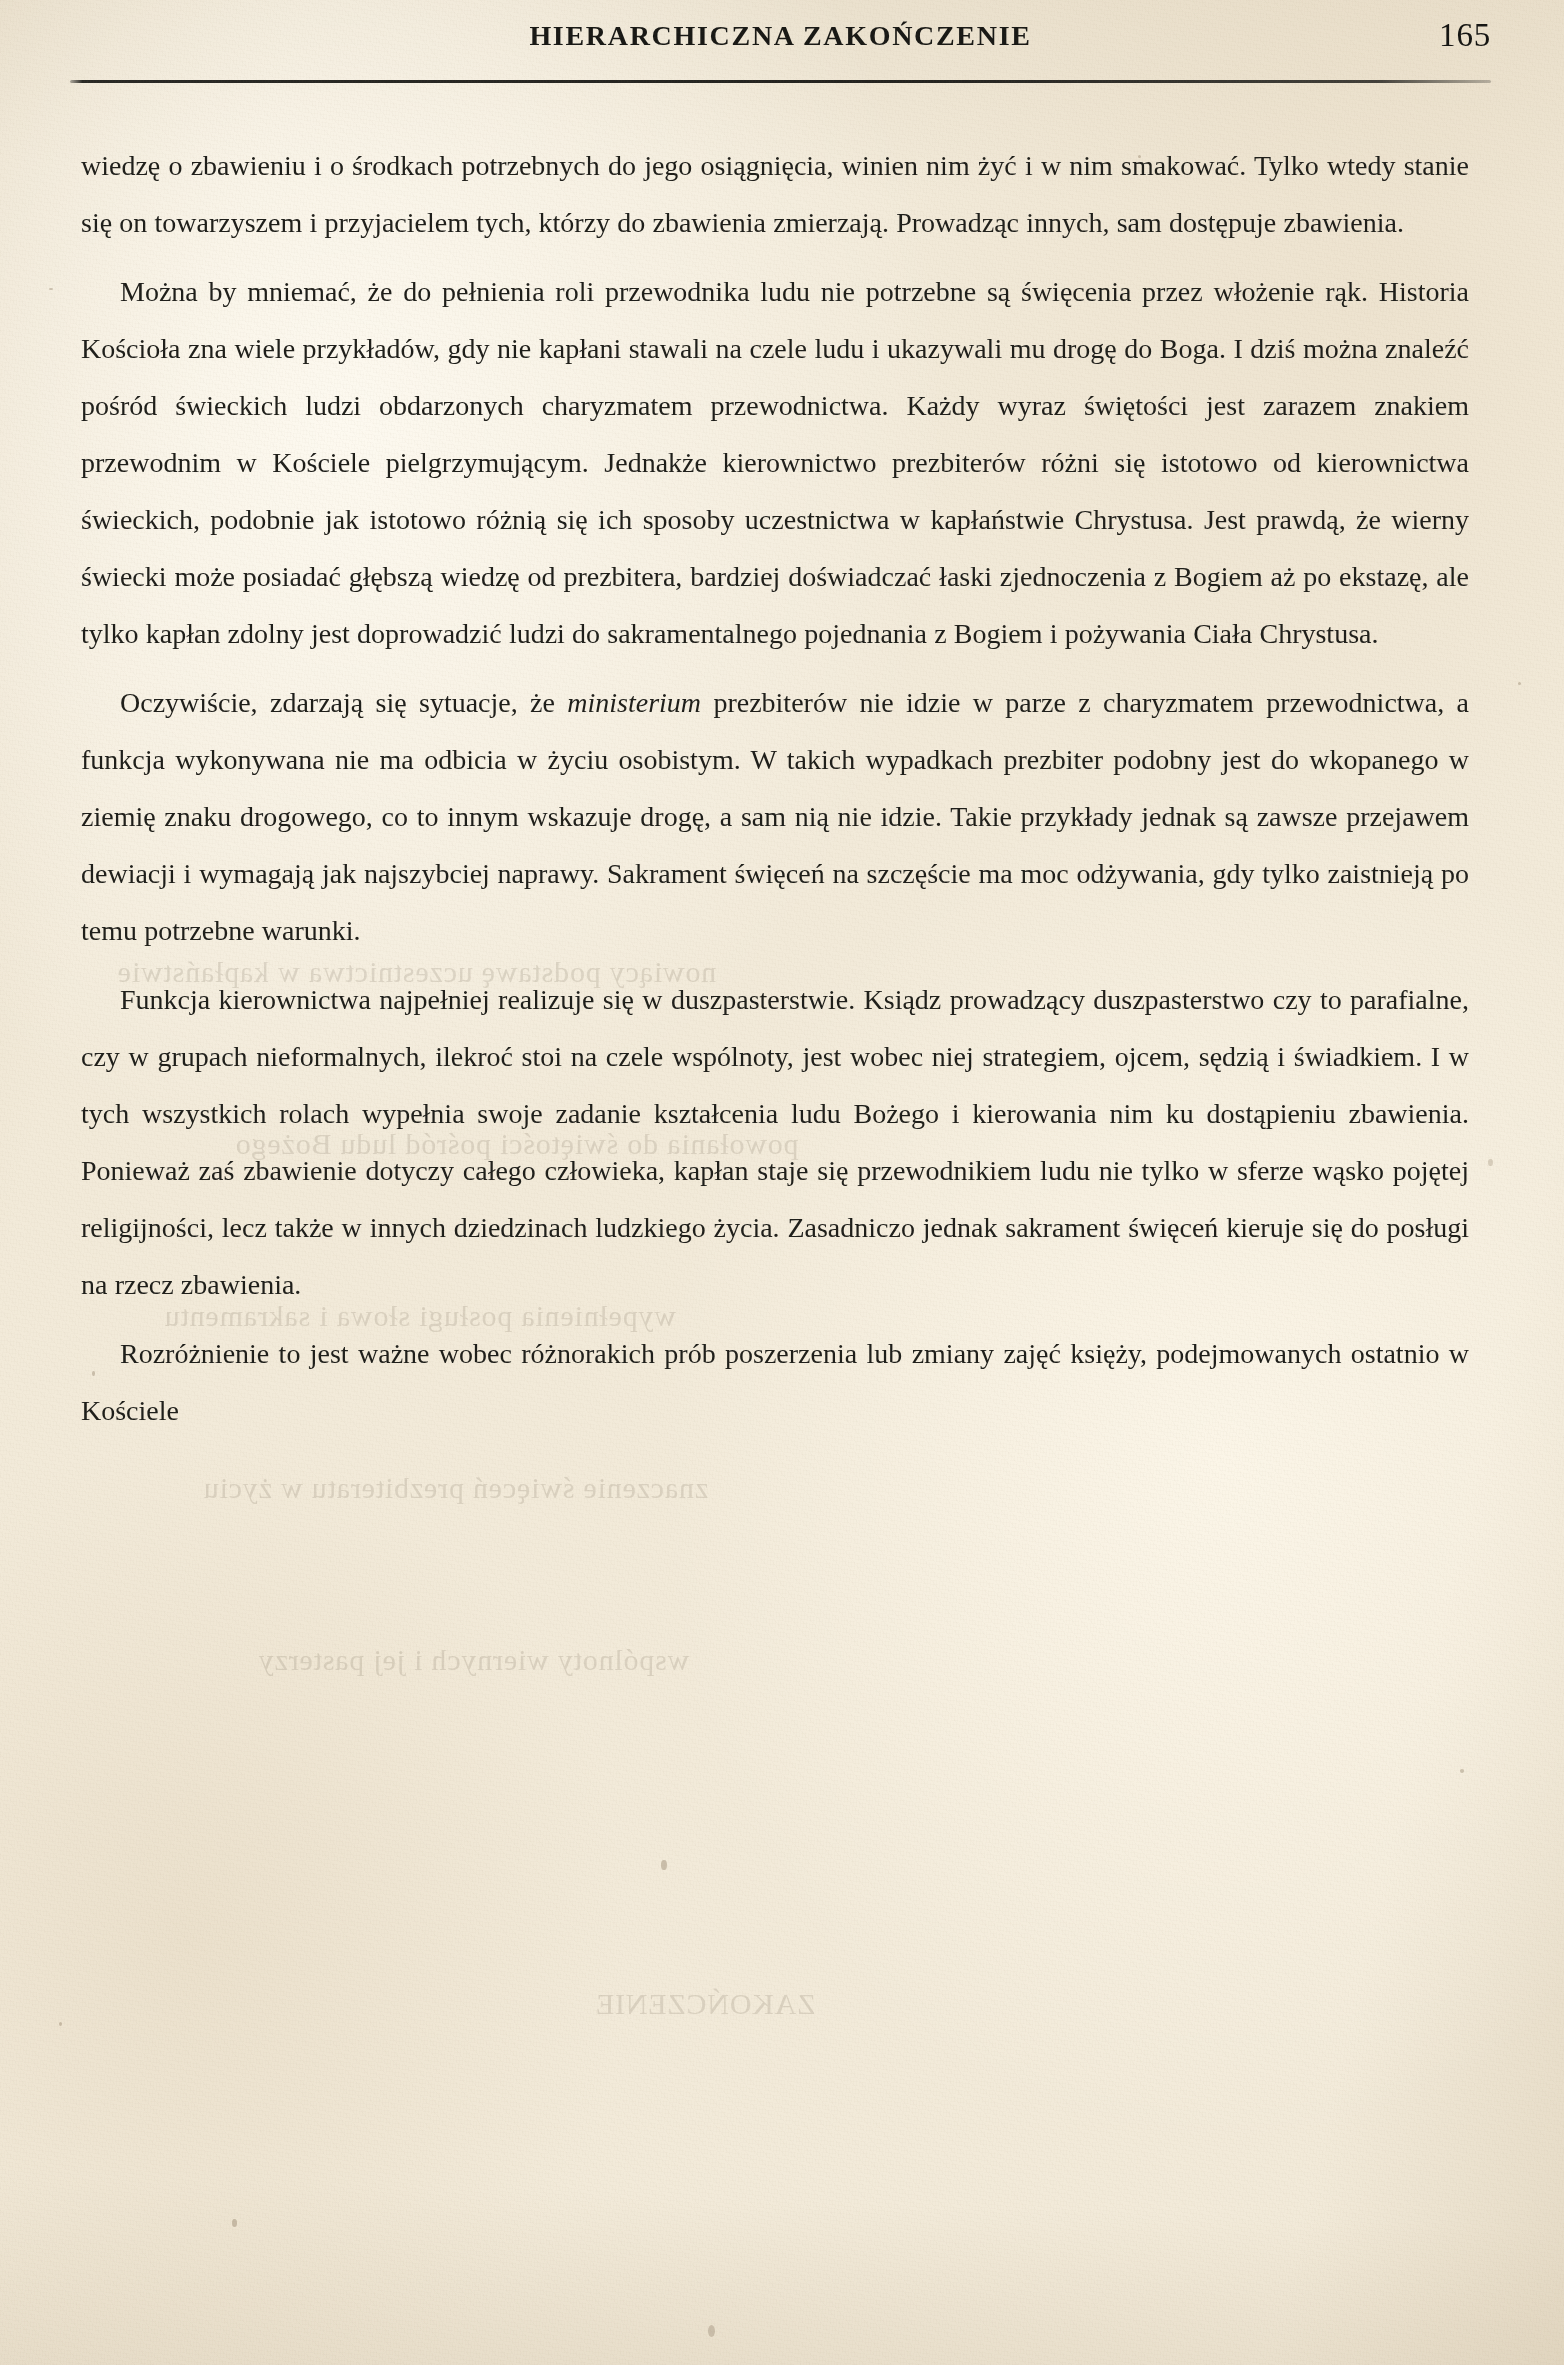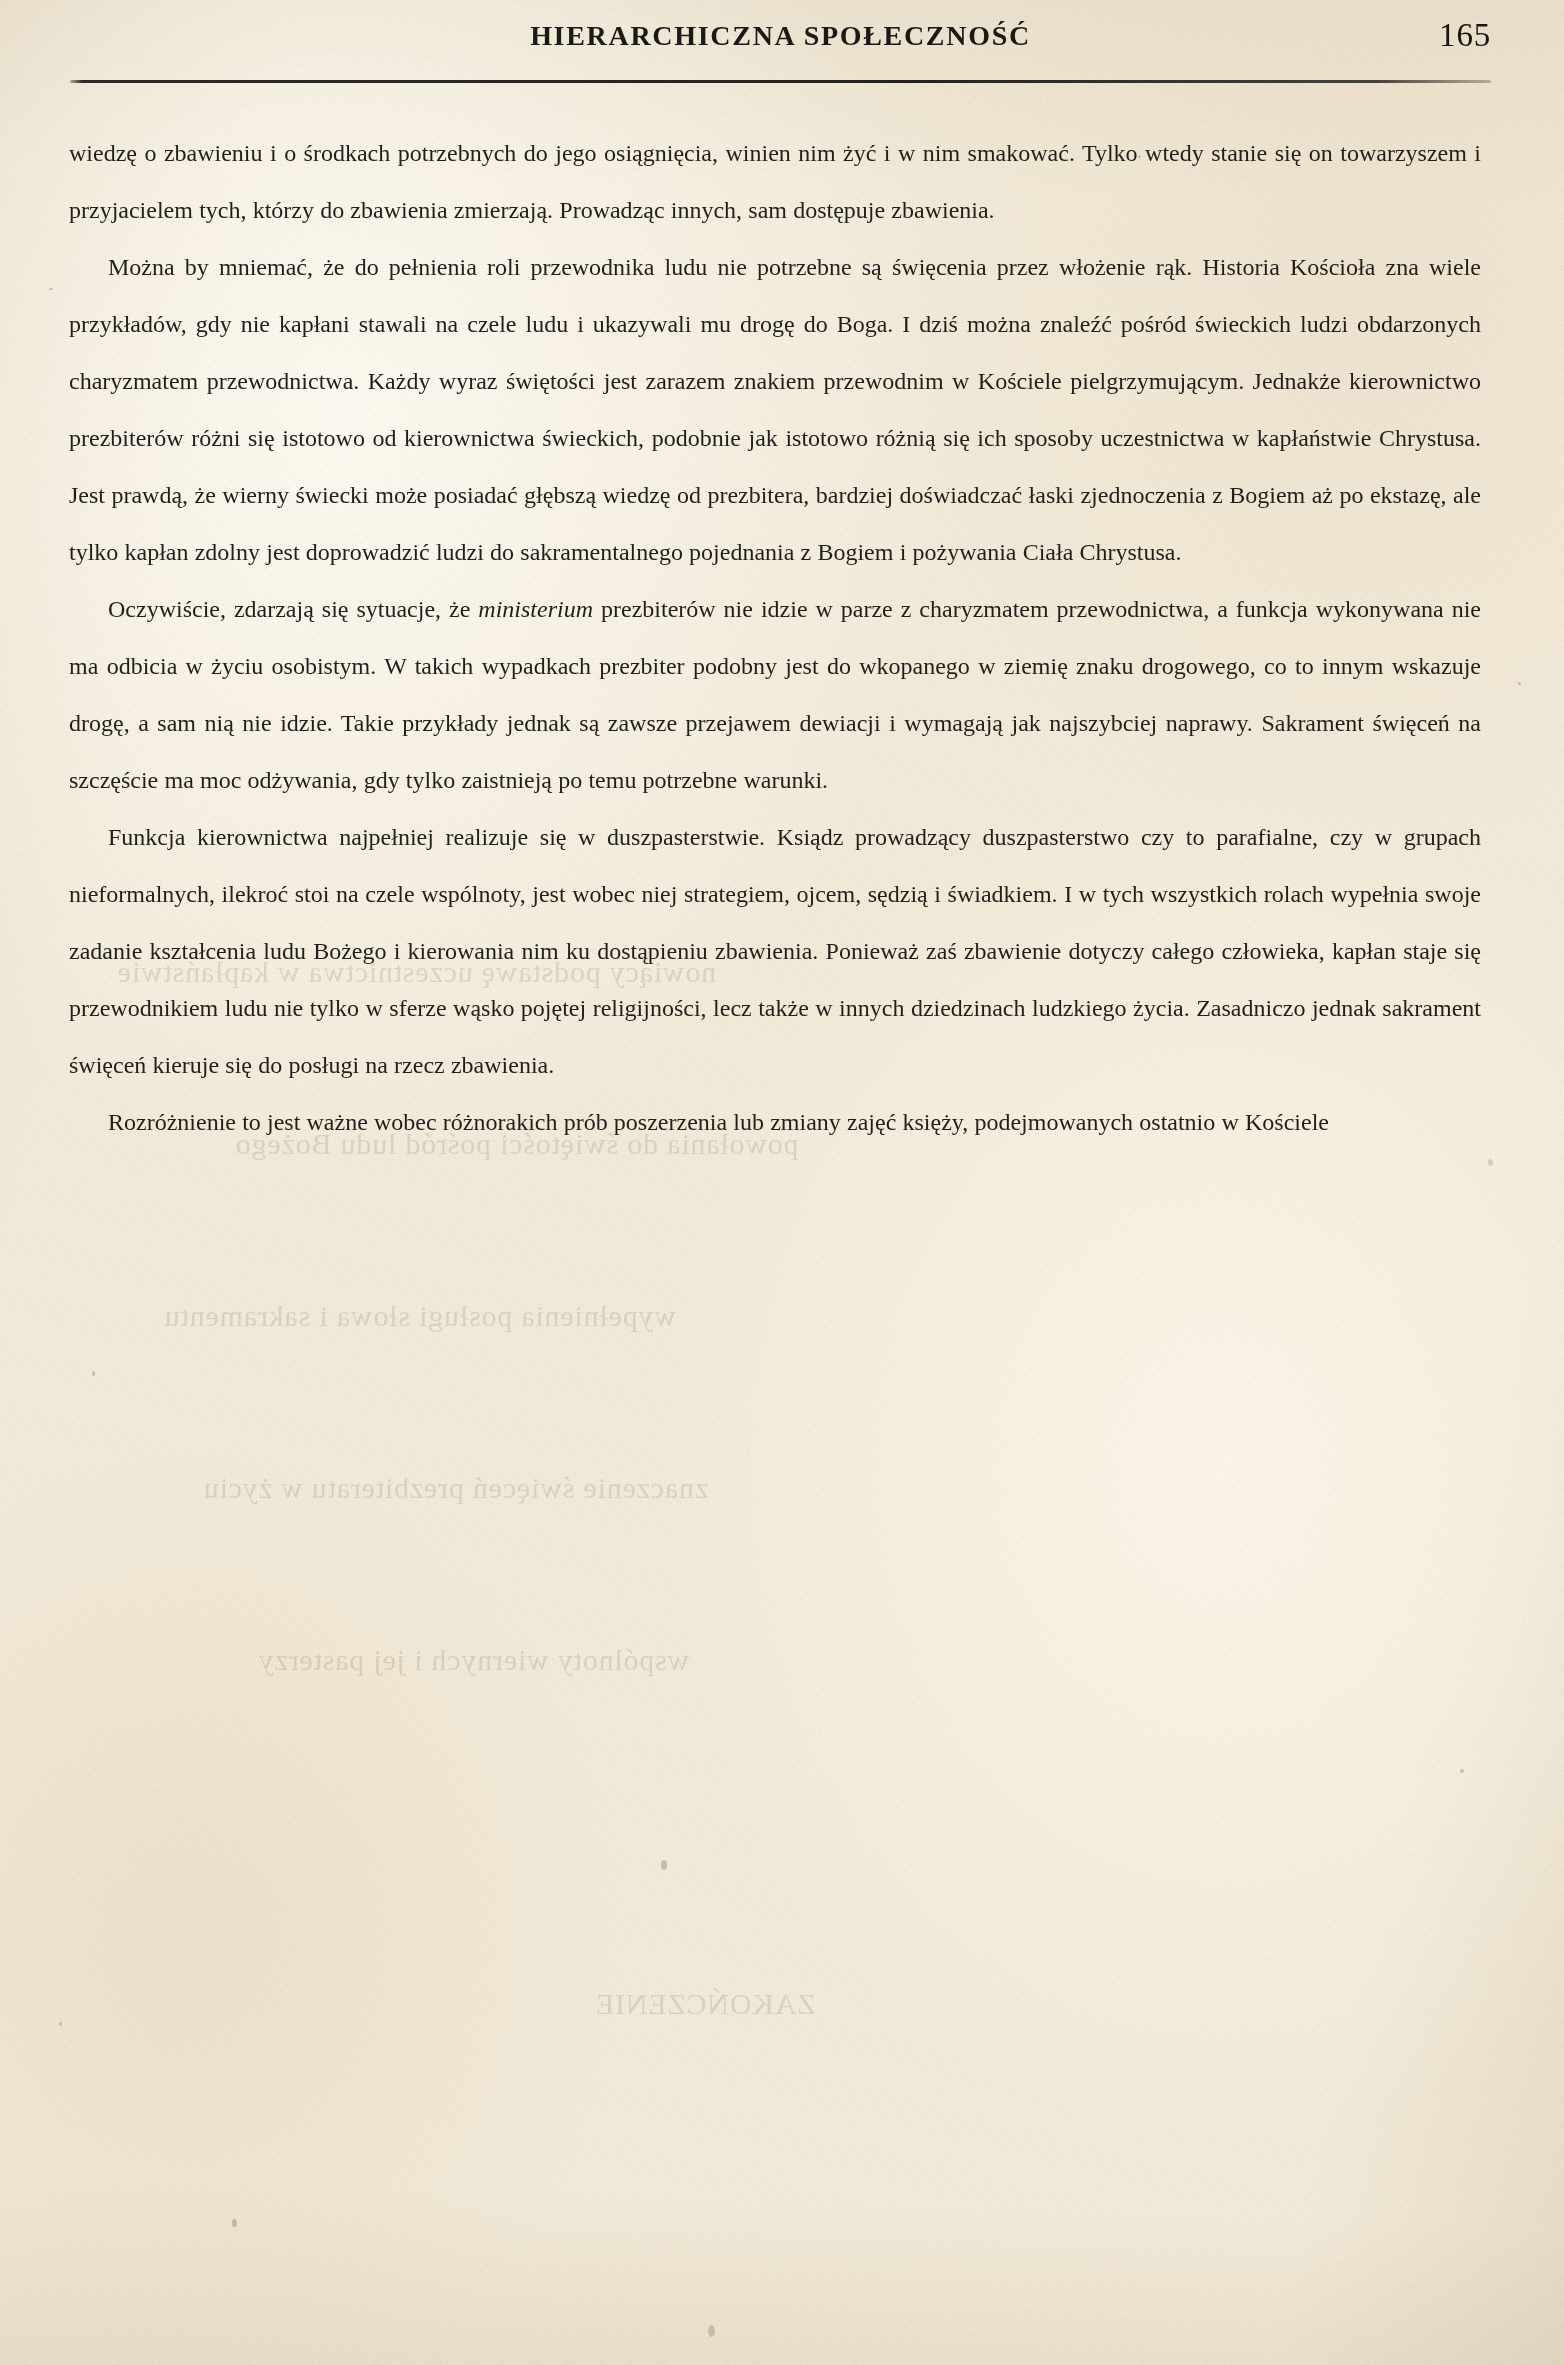--- a/index.html
+++ b/index.html
@@ -86,22 +86,22 @@
   }
 
   
   .body-text {
     position: absolute;
     left: 69px;
     top: 125px;
     width: 1412px;
   }
   .para {
-    margin: 0;
-    font-size: 24px;
+    margin: 12px;
+    font-size: 28px;
     line-height: 57px;
     text-align: justify;
     text-align-last: left;
     text-indent: 0;
     word-spacing: 0.2px;
     color: #1e1e1a;
   }
   .para.indent {
     text-indent: 39px;
   }
@@ -135,21 +135,21 @@
 <div class="page">
 
   <div class="bleed" style="left:117px; top:943px;">nowiący podstawę uczestnictwa w kapłaństwie</div>
   <div class="bleed" style="left:235px; top:1115px;">powołania do świętości pośród ludu Bożego</div>
   <div class="bleed" style="left:164px; top:1287px;">wypełnienia posługi słowa i sakramentu</div>
   <div class="bleed" style="left:203px; top:1459px;">znaczenie święceń prezbiteratu w życiu</div>
   <div class="bleed" style="left:258px; top:1631px;">wspólnoty wiernych i jej pasterzy</div>
   <div class="bleed" style="left:595px; top:1975px;">ZAKOŃCZENIE</div>
 
   <div class="running-head">
-    <div class="rh-title">HIERARCHICZNA SPOŁECZNOŚĆ</div>
+    <div class="rh-title">HIERARCHICZNA ZAKOŃCZENIE</div>
     <div class="rh-folio">165</div>
     <div class="rh-rule"></div>
   </div>
 
   <div class="body-text">
     <p class="para">wiedzę o zbawieniu i o środkach potrzebnych do jego osiągnięcia, winien nim żyć i w nim smakować. Tylko wtedy stanie się on towarzyszem i przyjacielem tych, którzy do zbawienia zmierzają. Prowadząc innych, sam dostępuje zbawienia.</p>
     <p class="para indent">Można by mniemać, że do pełnienia roli przewodnika ludu nie potrzebne są święcenia przez włożenie rąk. Historia Kościoła zna wiele przykładów, gdy nie kapłani stawali na czele ludu i ukazywali mu drogę do Boga. I dziś można znaleźć pośród świeckich ludzi obdarzonych charyzmatem przewodnictwa. Każdy wyraz świętości jest zarazem znakiem przewodnim w Kościele pielgrzymującym. Jednakże kierownictwo prezbiterów różni się istotowo od kierownictwa świeckich, podobnie jak istotowo różnią się ich sposoby uczestnictwa w kapłaństwie Chrystusa. Jest prawdą, że wierny świecki może posiadać głębszą wiedzę od prezbitera, bardziej doświadczać łaski zjednoczenia z Bogiem aż po ekstazę, ale tylko kapłan zdolny jest doprowadzić ludzi do sakramentalnego pojednania z Bogiem i pożywania Ciała Chrystusa.</p>
     <p class="para indent"><span>Oczywiście, zdarzają się sytuacje, że </span><em>ministerium</em><span> prezbiterów nie idzie w parze z charyzmatem przewodnictwa, a funkcja wykonywana nie ma odbicia w życiu osobistym. W takich wypadkach prezbiter podobny jest do wkopanego w ziemię znaku drogowego, co to innym wskazuje drogę, a sam nią nie idzie. Takie przykłady jednak są zawsze przejawem dewiacji i wymagają jak najszybciej naprawy. Sakrament święceń na szczęście ma moc odżywania, gdy tylko zaistnieją po temu potrzebne warunki.</span></p>
     <p class="para indent">Funkcja kierownictwa najpełniej realizuje się w duszpasterstwie. Ksiądz prowadzący duszpasterstwo czy to parafialne, czy w grupach nieformalnych, ilekroć stoi na czele wspólnoty, jest wobec niej strategiem, ojcem, sędzią i świadkiem. I w tych wszystkich rolach wypełnia swoje zadanie kształcenia ludu Bożego i kierowania nim ku dostąpieniu zbawienia. Ponieważ zaś zbawienie dotyczy całego człowieka, kapłan staje się przewodnikiem ludu nie tylko w sferze wąsko pojętej religijności, lecz także w innych dziedzinach ludzkiego życia. Zasadniczo jednak sakrament święceń kieruje się do posługi na rzecz zbawienia.</p>
     <p class="para indent">Rozróżnienie to jest ważne wobec różnorakich prób poszerzenia lub zmiany zajęć księży, podejmowanych ostatnio w Kościele</p>

